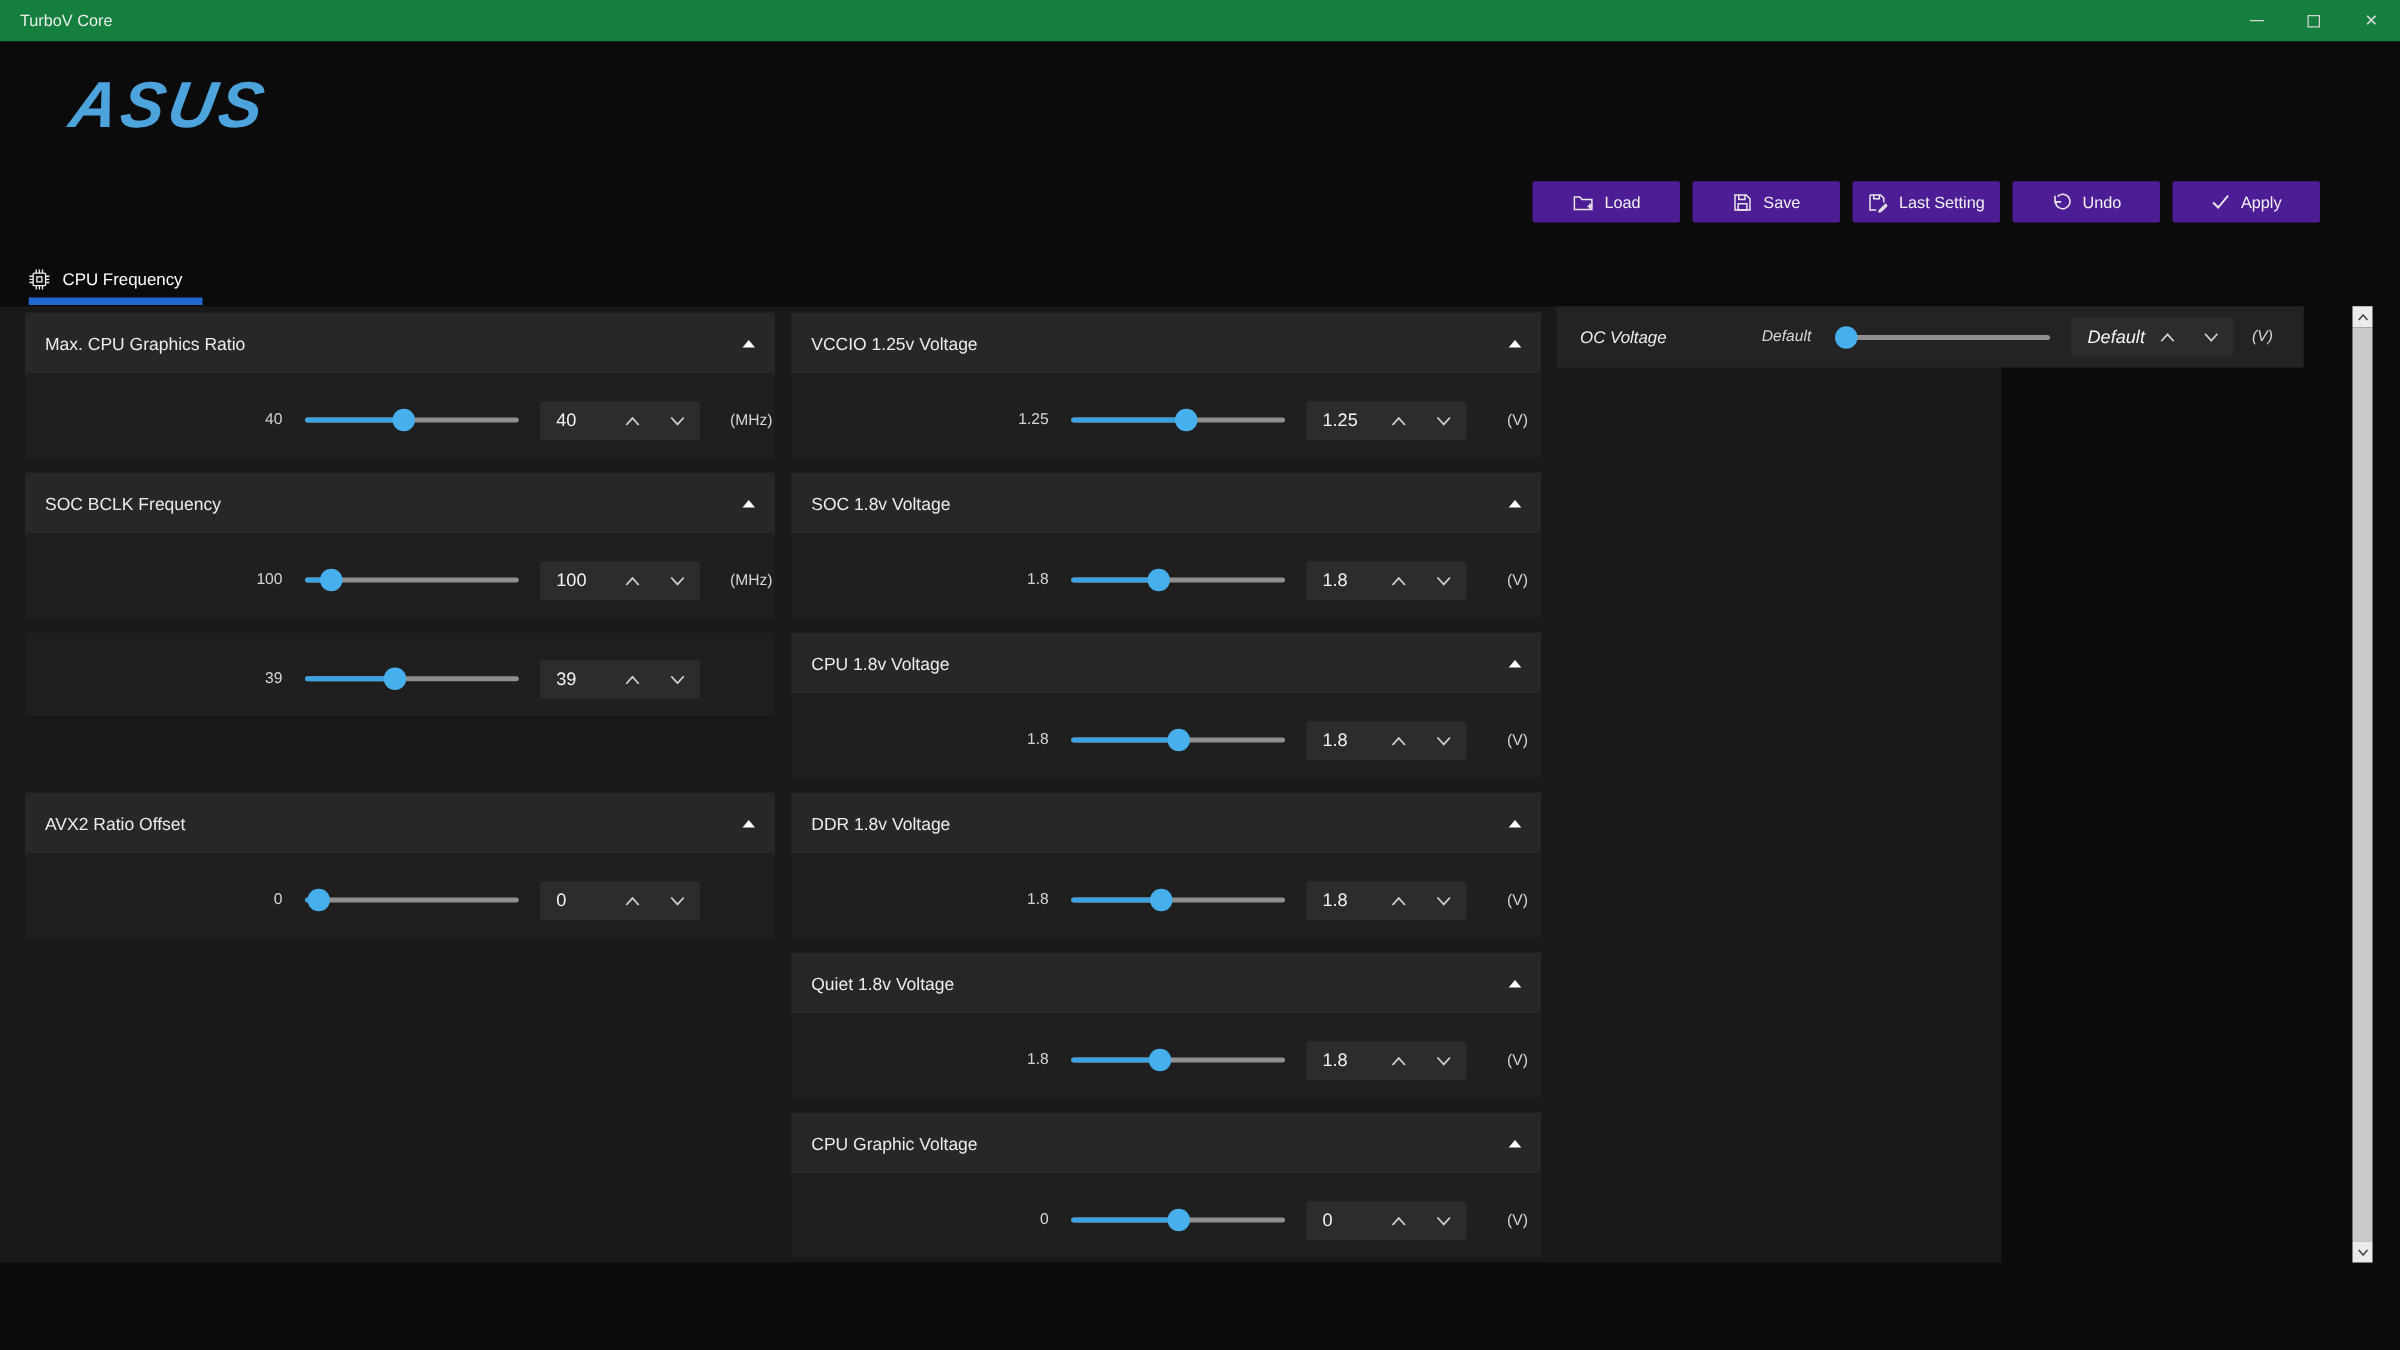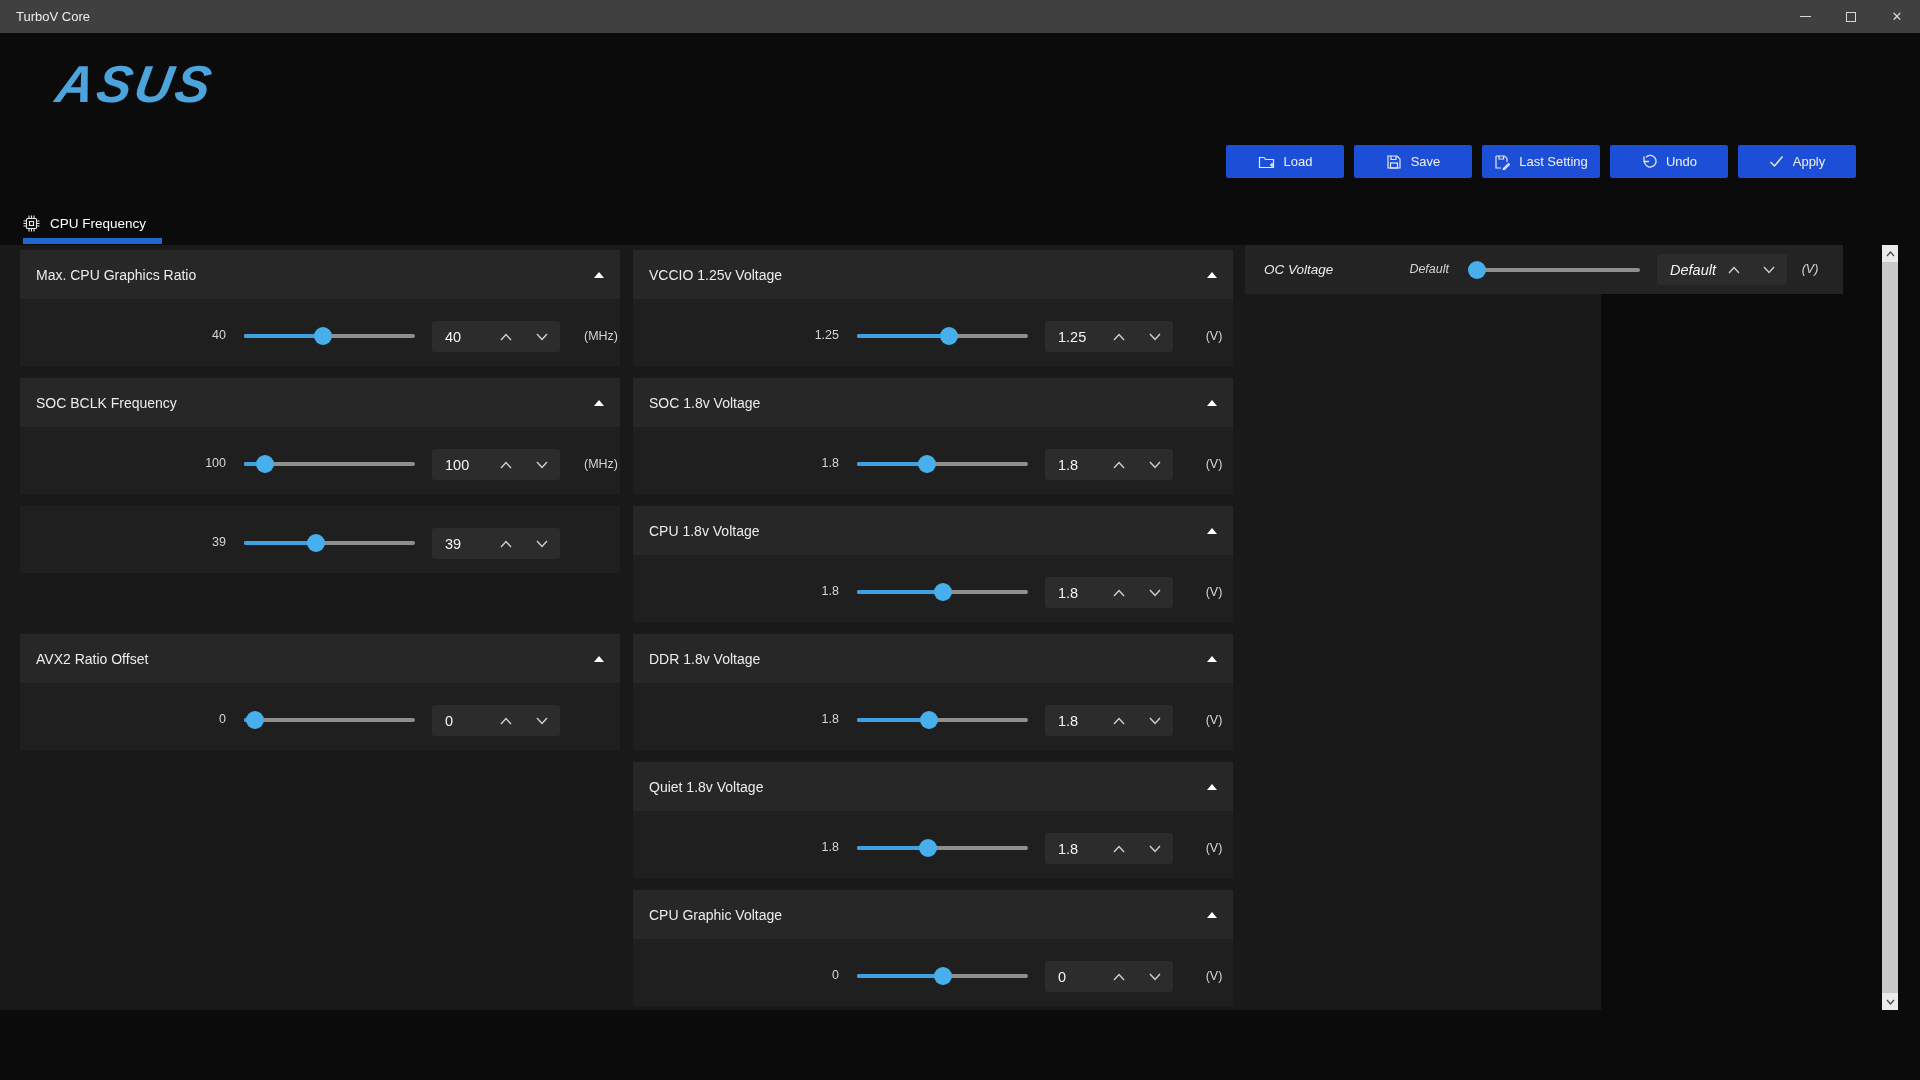--- a/index.html
+++ b/index.html
@@ -1,29 +1,29 @@
 <!DOCTYPE html>
 <html><head>
 <meta charset="utf-8">
 <style>
   * { margin:0; padding:0; box-sizing:border-box; }
   html,body { width:1920px; height:1080px; overflow:hidden; background:#0b0b0b;
               font-family:"Liberation Sans","DejaVu Sans",sans-serif; color:#e8e8e8; }
-  .titlebar { position:absolute; left:0; top:0; width:1920px; height:33px; background:#404040;text-align:right; }
+  .titlebar { position:absolute; left:0; top:0; width:1920px; height:33px; background:#15803d;text-align:right; }
   .title-text { position:absolute; left:16px; top:0; line-height:33px; font-size:13px; color:#ededed; }
   .win-controls { position:absolute; right:0; top:0; height:33px; display:flex; }
   .win-btn { width:46px; height:33px; display:flex; align-items:center; justify-content:center; color:#d6d6d6; }
   .min-glyph { display:block; width:11px; height:1px; background:#d6d6d6; }
   .max-glyph { display:block; width:10px; height:10px; border:1px solid #d6d6d6; }
   .close-glyph { font-size:13px; line-height:1; }
 
   .logo { position:absolute; left:50px; top:56px; }
 
   .toolbar { position:absolute; top:145px; right:64px; display:flex; gap:10px; }
-  .toolbar-btn { width:118px; height:33px; background:#1d4ed8; border-radius:2px; display:flex;
+  .toolbar-btn { width:118px; height:33px; background:#4c1d95; border-radius:2px; display:flex;
                  align-items:center; justify-content:center; gap:9px; font-size:13px; color:#f0f0f0; cursor:pointer; }
   .toolbar-btn svg { flex:0 0 auto; }
 
   .tab { position:absolute; left:23px; top:209px; height:28px; display:flex; align-items:center; gap:10px; cursor:pointer; }
   .tab-label { font-size:13.5px; color:#ffffff;text-align:right; }
   .tab-underline { position:absolute; left:23px; top:238px; width:139px; height:6px; background:#2169d1; }
 
   .content { position:absolute; left:0; top:245px; width:1601px; height:765px; background:#191919; }
   .col { position:absolute; top:5px; }
   .col-left { left:20px; } .col-mid { left:633px; }

